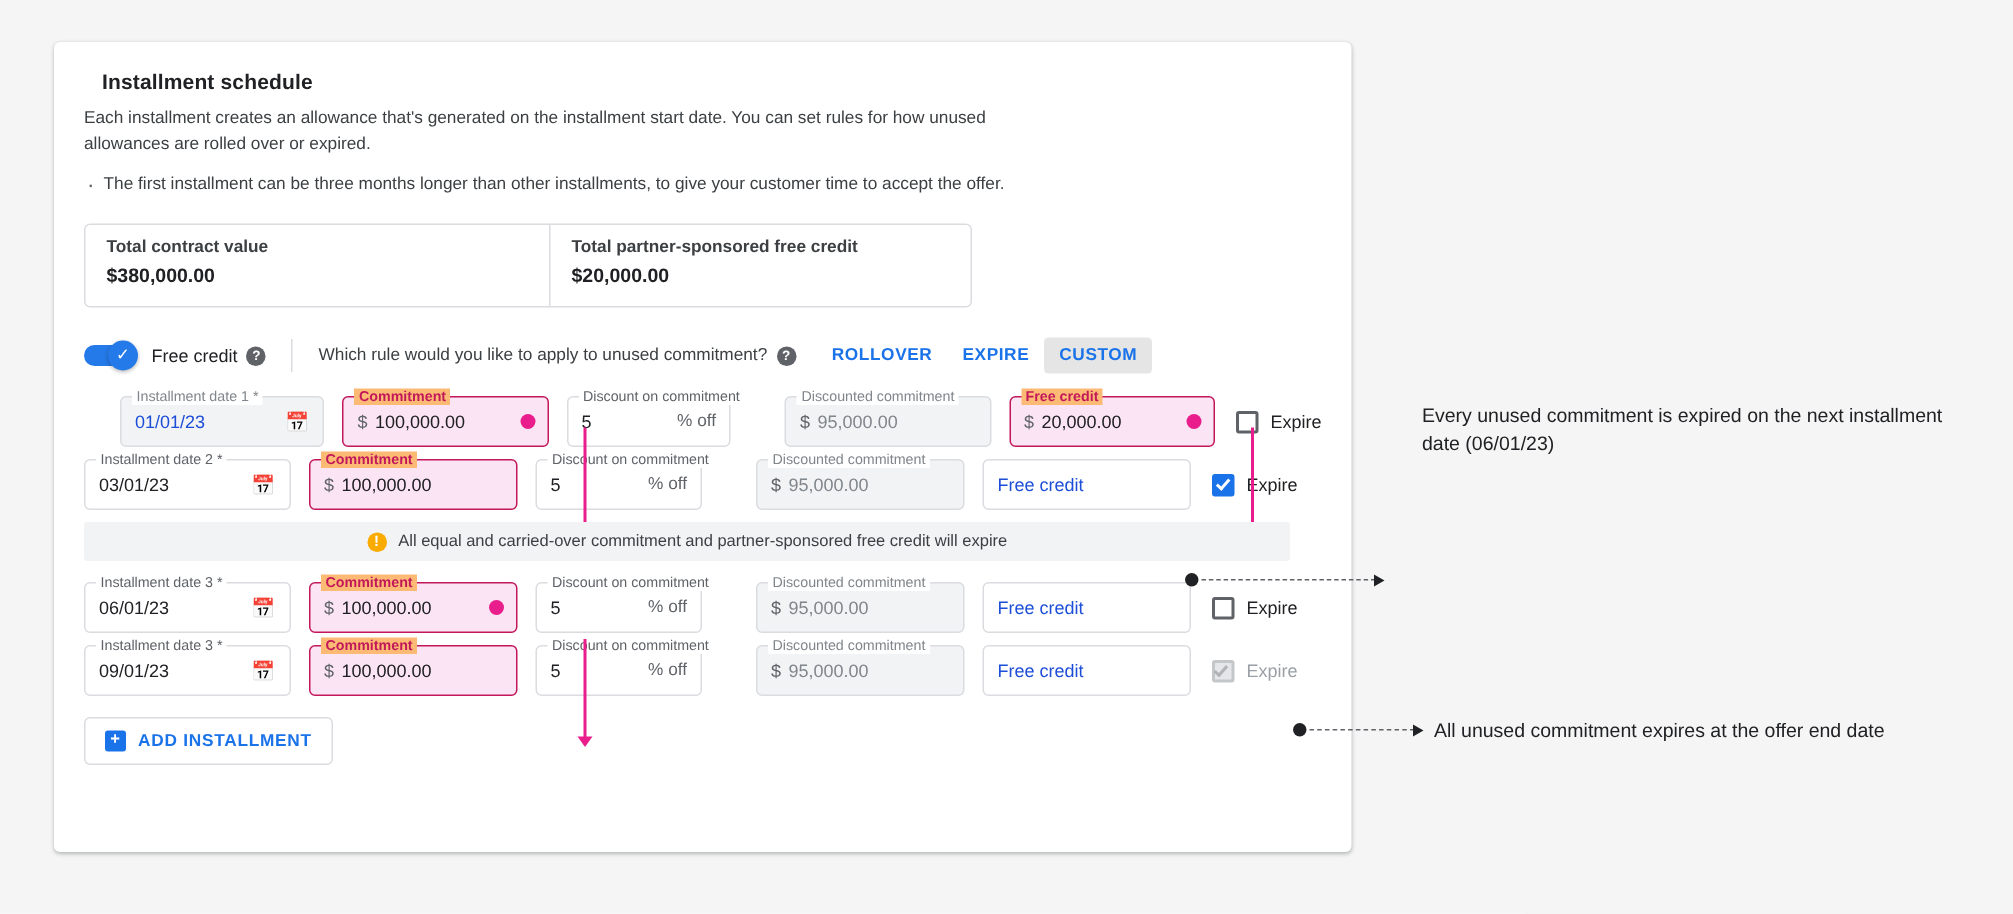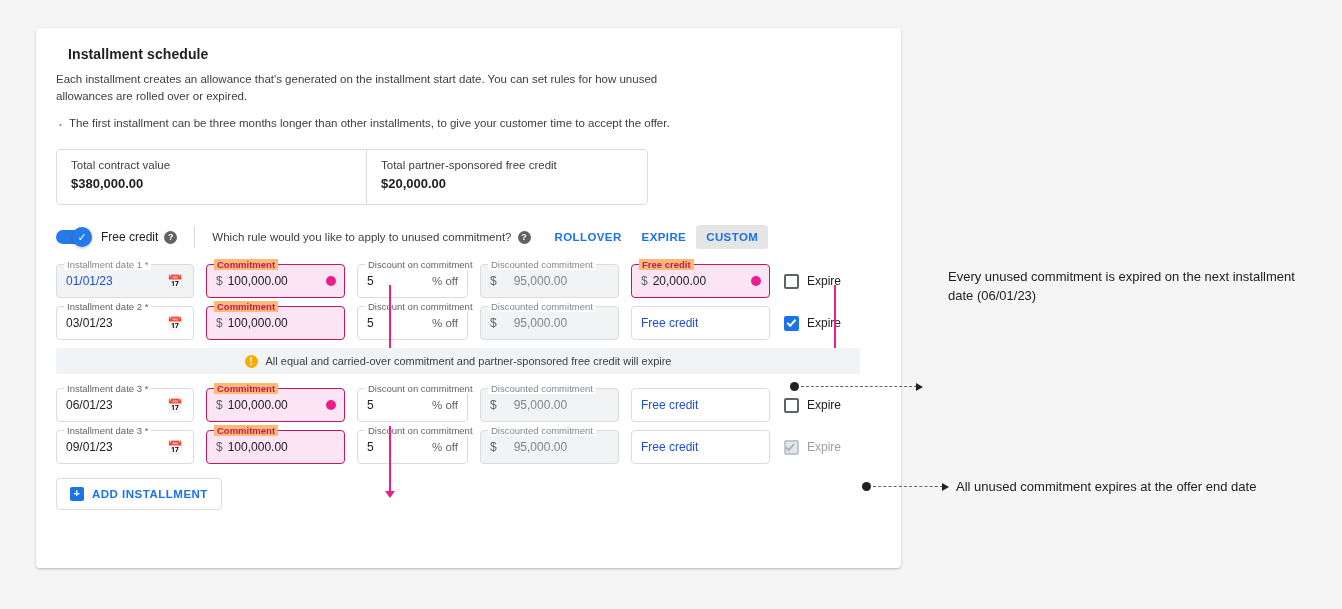--- a/index.html
+++ b/index.html
@@ -41,21 +41,21 @@
     font-size: 15px; line-height: 1.3; color: #5f6368;
   }
 
   
   .totals {
     display: flex; border: 1px solid #dadce0; border-radius: 4px;
     width: 592px; height: 56px; margin-bottom: 19px;
   }
   .totals .cell { padding: 9px 14px; }
   .totals .cell.first { width: 310px; border-right: 1px solid #dadce0; }
-  .totals .lbl { font-size: 11.5px; color: #3c4043; margin-bottom: 5px; }
+  .totals .lbl { font-size: 11.5px; color: #3c4043; margin-bottom: 5px; font-weight: bold; }
   .totals .val { font-size: 13px; font-weight: bold; color: #202124; }
 
   
   .rulerow { display: flex; align-items: center; height: 26px; margin-bottom: 14px; }
   .switch {
     width: 34px; height: 14px; border-radius: 8px;
     background: #1a73e8; position: relative; opacity: .95;
   }
   .switch .knob {
     position: absolute; right: -2px; top: -3px;
@@ -92,30 +92,30 @@
     display: flex; align-items: center; padding: 0 9px;
     font-size: 12px; color: #202124;
   }
   .field .legend {
     position: absolute; top: -6px; left: 7px; background: #fff;
     padding: 0 3px; font-size: 9.5px; color: #5f6368; white-space: nowrap;
   }
   .field.pink { background: #fbe4f3; border-color: #c2185b; }
   .field.pink .legend { color: #c2185b; background: #fdeff7; font-weight: bold; }
   .field.pink .legend.whitebg { background: #fdba74; }
-  .field.dim { background: #f1f3f4; border-color: #dadce0; color: #80868b; }
+  .field.dim { background: #f1f3f4; border-color: #dadce0; color: #80868b; margin-left: 24px; }
   .field.dim .legend { color: #80868b; }
   .field .prefix { color: #5f6368; margin-right: 5px; }
   .field .suffix { margin-left: auto; color: #5f6368; font-size: 11.5px; }
   .field .ph { color: #1d4ed8; }
 
   .w-date { width: 138px; margin-right: 12px; }
   .w-commit { width: 139px; margin-right: 12px; }
   .w-disc { width: 111px; margin-right: 12px; }
-  .w-dcommit { width: 139px; margin-right: 12px; gap: 12px; }
+  .w-dcommit { width: 139px; margin-right: 12px; }
   .w-free { width: 139px; margin-right: 14px; }
 
   .cal-icon { margin-left: auto; color: #5f6368; font-size: 13px; }
 
   .dot-pink {
     position: absolute; right: 8px; top: 50%; transform: translateY(-50%);
     width: 10px; height: 10px; border-radius: 50%; background: #e91e8c;
   }
 
   .expire-box { display: flex; align-items: center; height: 34px; }

